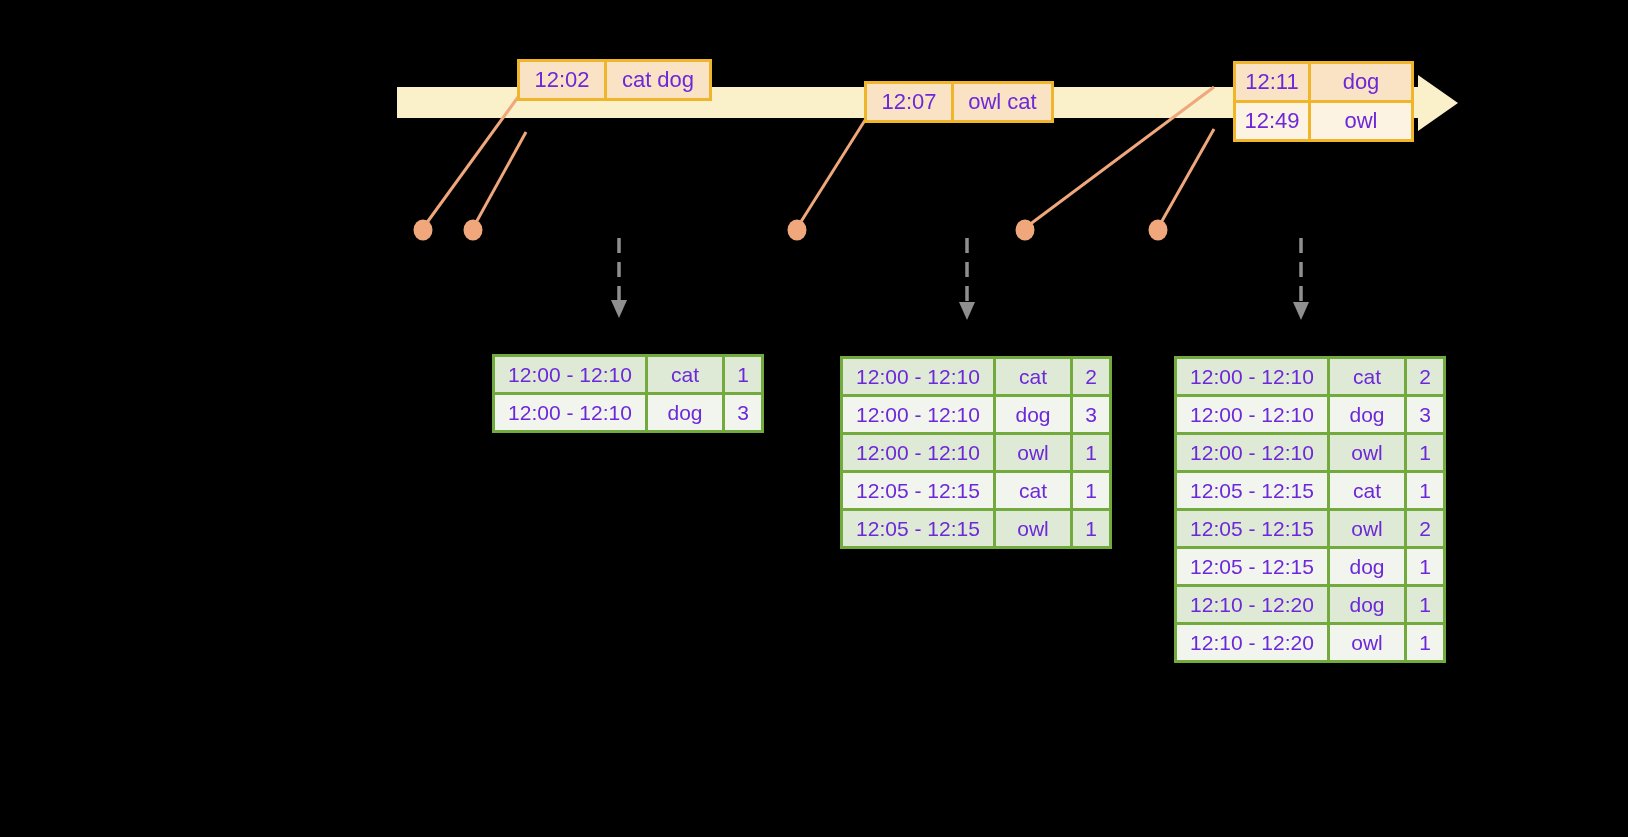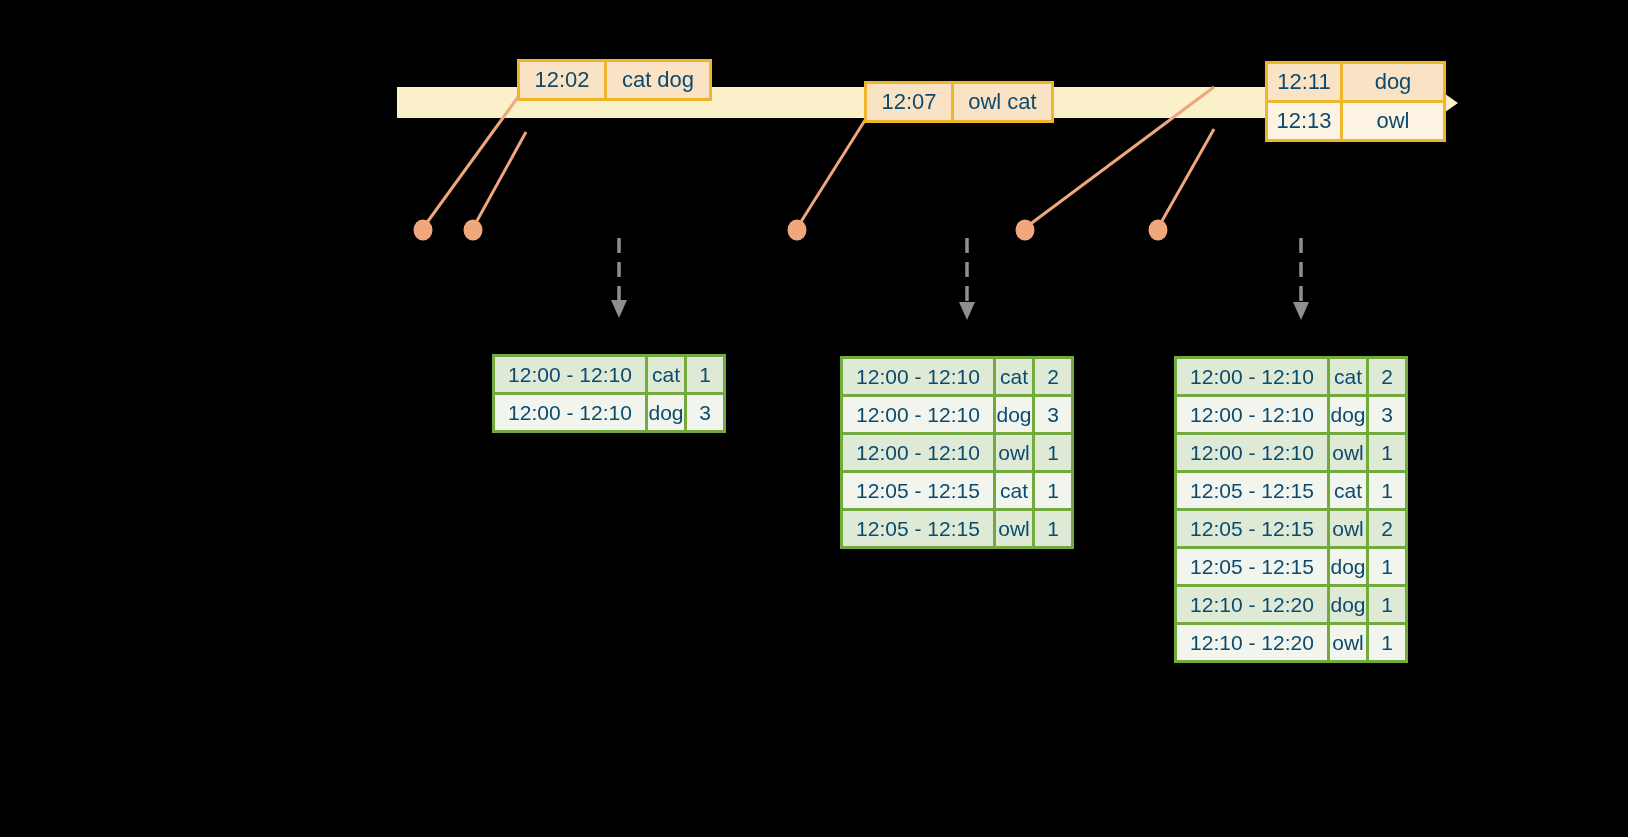--- a/index.html
+++ b/index.html
@@ -1,18 +1,18 @@
 <!DOCTYPE html>
 <html><head>
 <meta charset="utf-8">
 <style>
   html,body{margin:0;padding:0;background:#000;}
   .canvas{
     position:relative;width:1628px;height:837px;background:#000;overflow:hidden;
-    font-family:"Liberation Sans", sans-serif;color:#0c4a6e;
+    font-family:"Liberation Sans", sans-serif;color:#6d28d9;
   }
   svg.layer{position:absolute;left:0;top:0;width:1628px;height:837px;}
 
   
   .ebox{
     position:absolute;display:flex;flex-direction:column;gap:3px;
     background:#f0b62b;border:3px solid #f0b62b;
   }
   .erow{display:flex;gap:3px;}
   .ecell{
@@ -33,21 +33,21 @@
     position:absolute;display:flex;flex-direction:column;gap:3px;
     background:#72aa3d;border:3px solid #72aa3d;margin-top:36px;
   }
   .rrow{display:flex;gap:3px;}
   .rcell{
     height:35px;line-height:35px;text-align:center;
     font-size:21px;background:#f1f5ed;
   }
   .rrow.shade .rcell{background:#deead6;}
   .rcell.rwin{width:150px;}
-  .rcell.rword{width:36px;}
+  .rcell.rword{width:74px;}
   .rcell.rcount{width:36px;}
 </style>
 </head>
 <body>
 
 <div class="canvas">
 
   <svg class="layer" viewBox="0 0 1628 837" xmlns="http://www.w3.org/2000/svg">
 
     <rect x="397" y="87" width="1026" height="31" fill="#faf0ca"></rect>
@@ -82,27 +82,27 @@
     </div>
   </div>
 
   <div class="ebox b2" style="left:864px;top:81px;">
     <div class="erow dark">
       <div class="ecell etime">12:07</div>
       <div class="ecell ewords">owl cat</div>
     </div>
   </div>
 
-  <div class="ebox b3" style="left:1265px;top:61px;">
+  <div class="ebox b3" style="left:1233px;top:61px;">
     <div class="erow dark">
       <div class="ecell etime">12:11</div>
       <div class="ecell ewords">dog</div>
     </div>
     <div class="erow light">
-      <div class="ecell etime">12:13</div>
+      <div class="ecell etime">12:49</div>
       <div class="ecell ewords">owl</div>
     </div>
   </div>
 
   <div class="rtable" style="left:492px;top:318px;">
     <div class="rrow shade">
       <div class="rcell rwin">12:00 - 12:10</div>
       <div class="rcell rword">cat</div>
       <div class="rcell rcount">1</div>
     </div>

